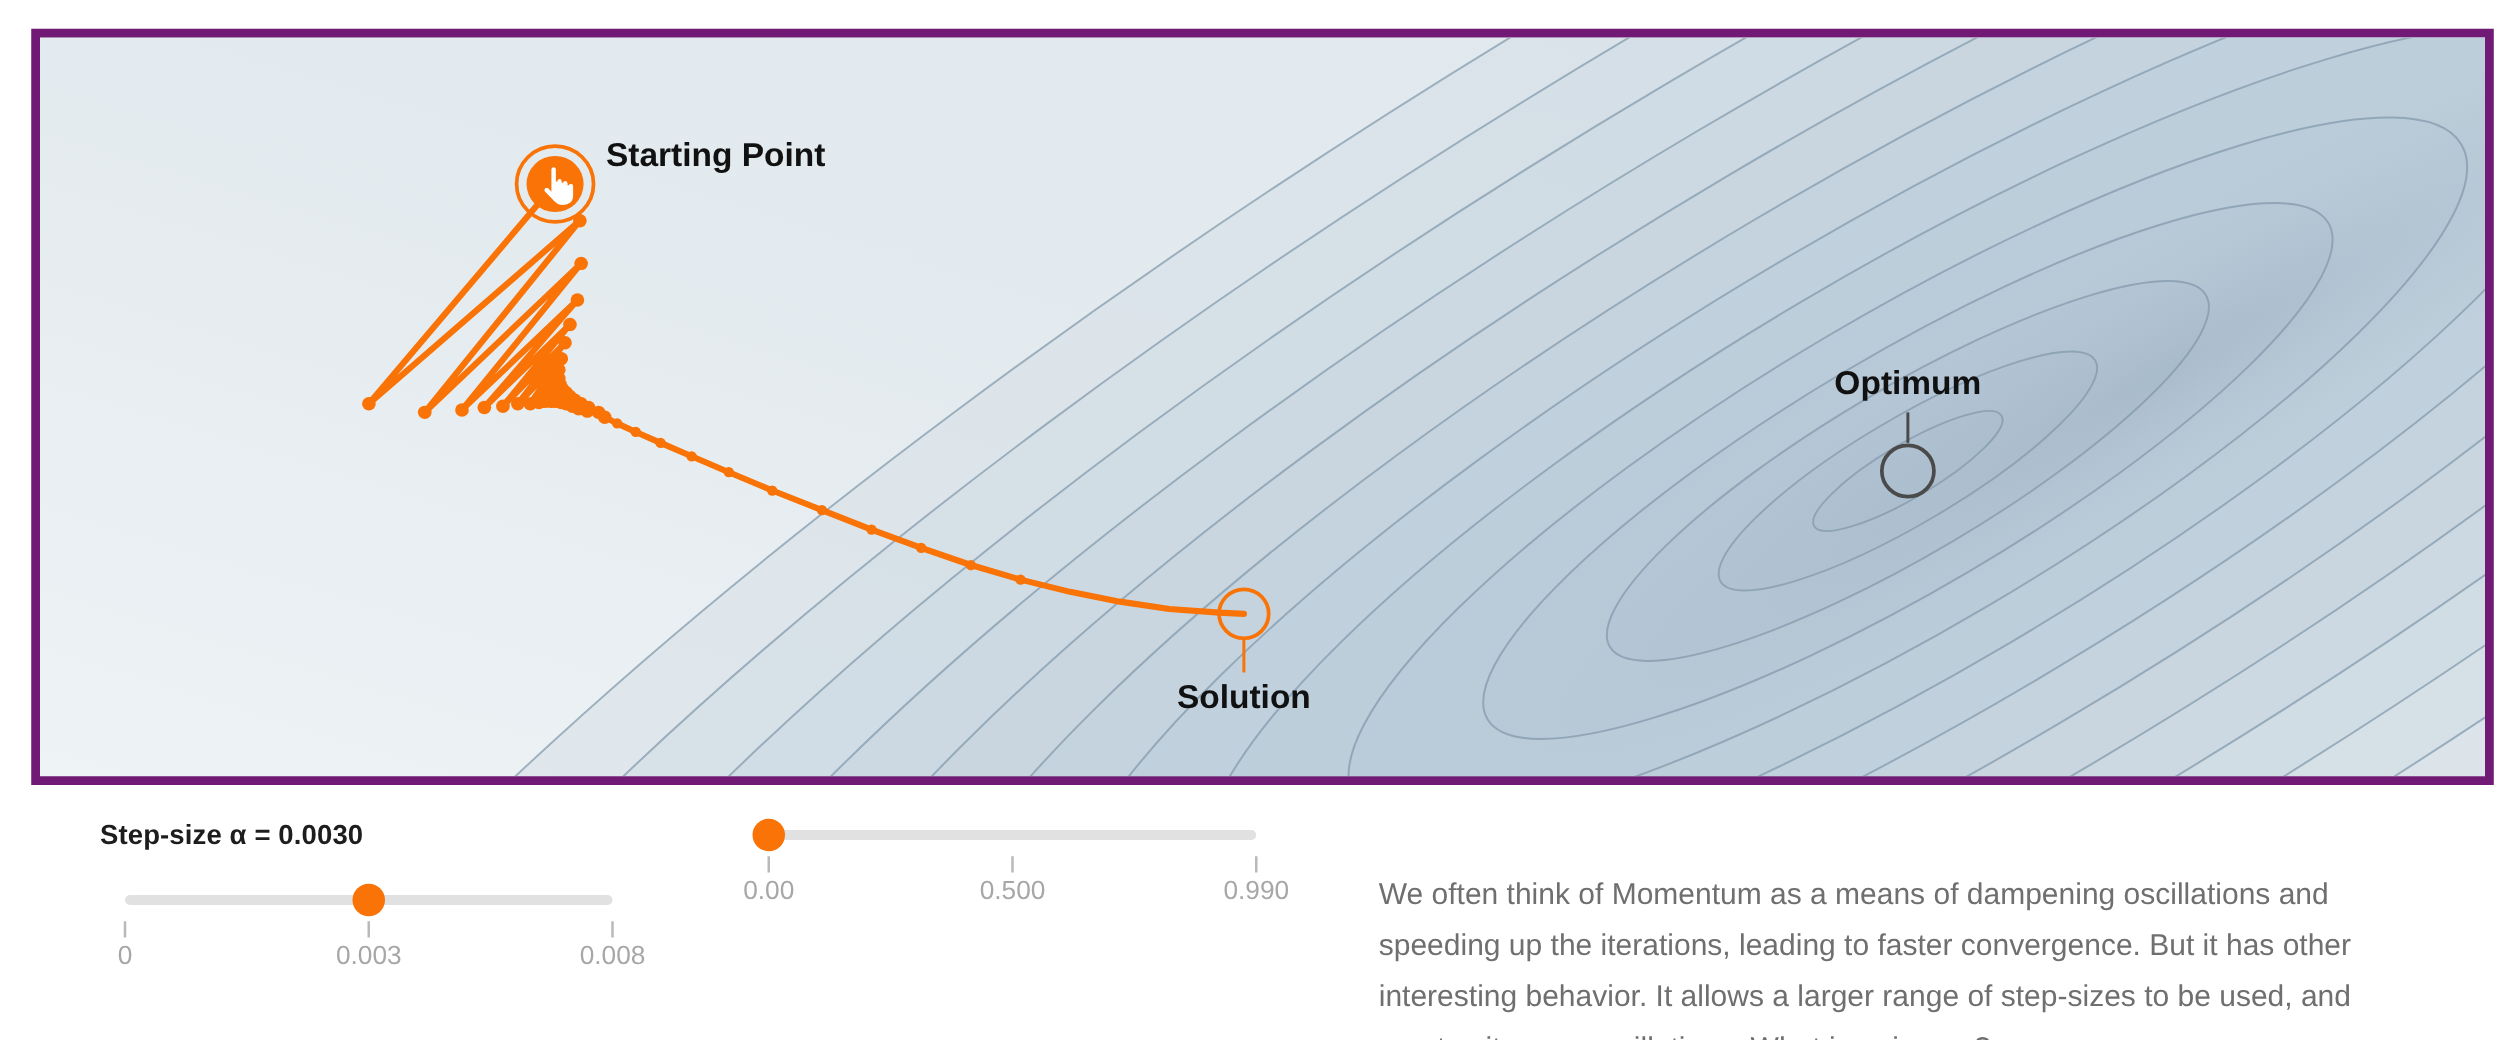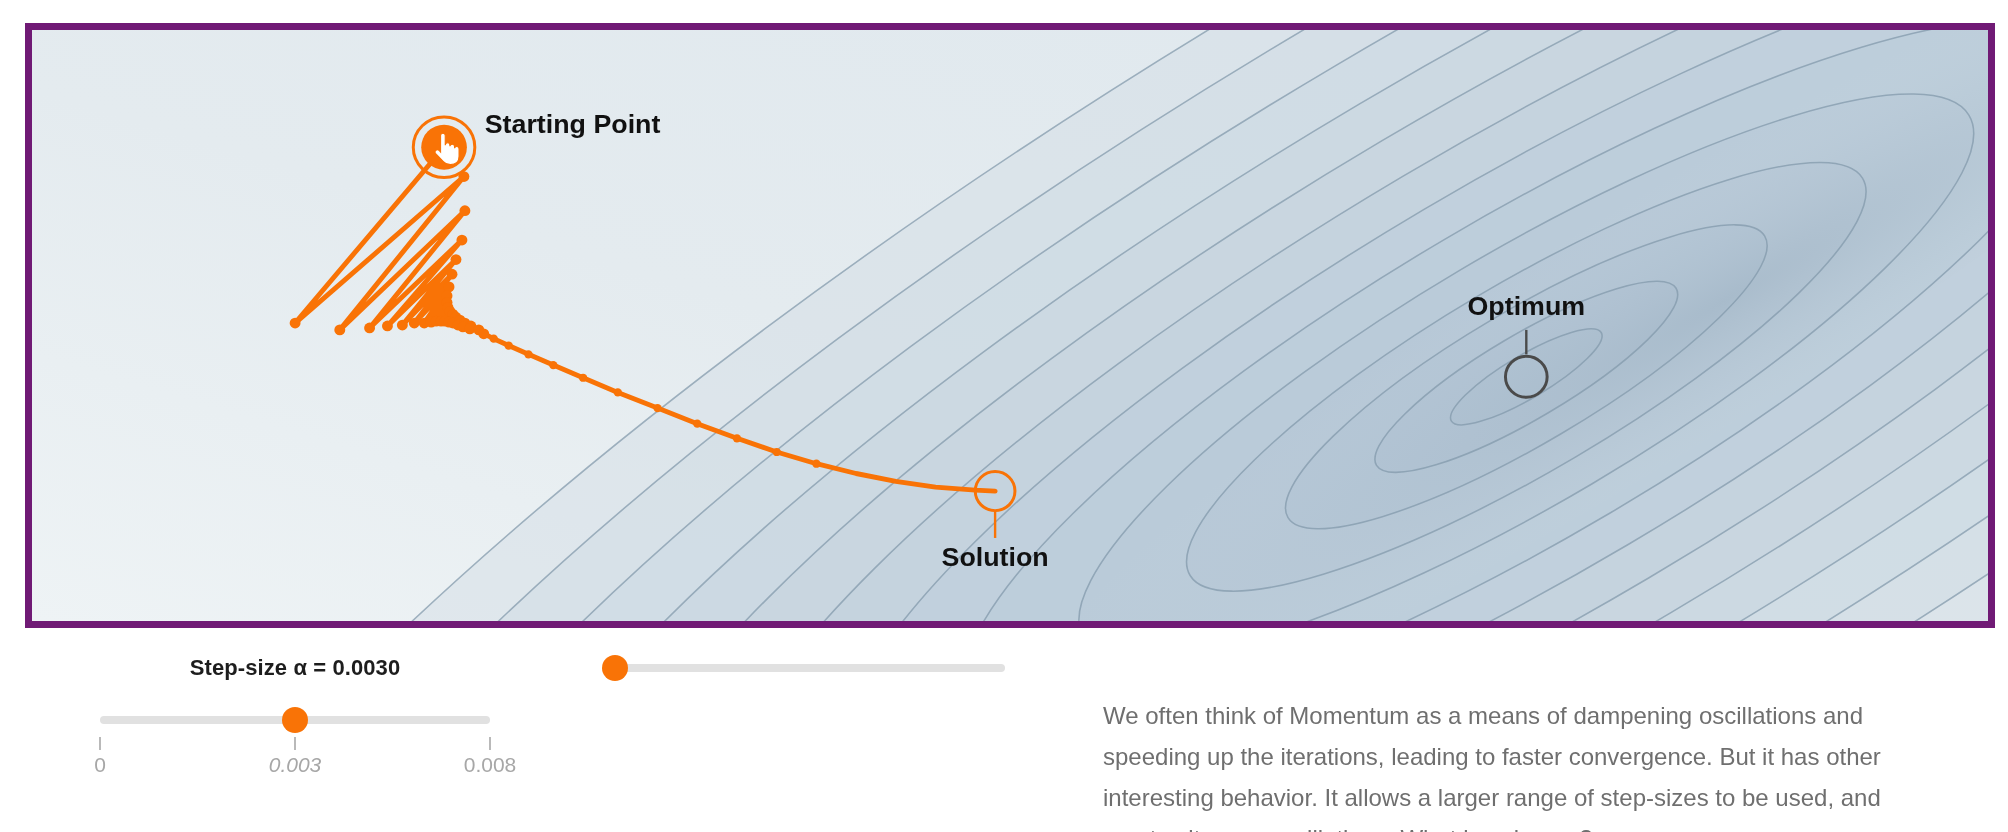--- a/index.html
+++ b/index.html
@@ -42,21 +42,20 @@
 
   .slider-block {
     position: absolute;
     top: 0;
     width: 430px;
   }
   #slider-stepsize { left: 80px; }
   #slider-momentum { left: 595px; }
 
   .slider-title {
-    text-align: center;
     font-size: 22px;
     font-weight: bold;
     color: #1d1d1d;
     letter-spacing: .1px;
     margin: 0 0 26px 0;
     white-space: nowrap;
   }
   .slider-area {
     position: relative;
     height: 26px;
@@ -286,35 +285,49 @@
       <div class="slider-title">Step-size α = 0.0030</div>
       <div class="slider-area">
         <div class="slider-track"></div>
         <div class="slider-thumb" id="thumb-stepsize" style="left: 50%;"></div>
       </div>
       <div class="slider-ticks" id="ticks-stepsize">
           <div class="tick" style="left: 0%;">
             <span class="tick-mark"></span>
             <span class="tick-label">0</span>
           </div>
-          <div class="tick" style="left: 50%; font-style: italic;">
+          <div class="tick" style="left: 50%;">
             <span class="tick-mark"></span>
             <span class="tick-label">0.003</span>
           </div>
           <div class="tick" style="left: 100%;">
             <span class="tick-mark"></span>
             <span class="tick-label">0.008</span>
           </div>
         </div>
     </div>
 
     <div class="slider-block" id="slider-momentum">
       <div class="slider-area">
         <div class="slider-track"></div>
         <div class="slider-thumb" id="thumb-momentum" style="left: 0%;"></div>
       </div>
+      <div class="slider-ticks" id="ticks-momentum">
+          <div class="tick" style="left: 0%;">
+            <span class="tick-mark"></span>
+            <span class="tick-label">0.00</span>
+          </div>
+          <div class="tick" style="left: 50%;">
+            <span class="tick-mark"></span>
+            <span class="tick-label">0.500</span>
+          </div>
+          <div class="tick" style="left: 100%;">
+            <span class="tick-mark"></span>
+            <span class="tick-label">0.990</span>
+          </div>
+        </div>
     </div>
 
   </div>
 
   <p id="caption">We often think of Momentum as a means of dampening oscillations and speeding up the iterations, leading to faster convergence. But it has other interesting behavior. It allows a larger range of step-sizes to be used, and creates its own oscillations. What is going on?</p>
 
 </div>
 
 </body></html>

